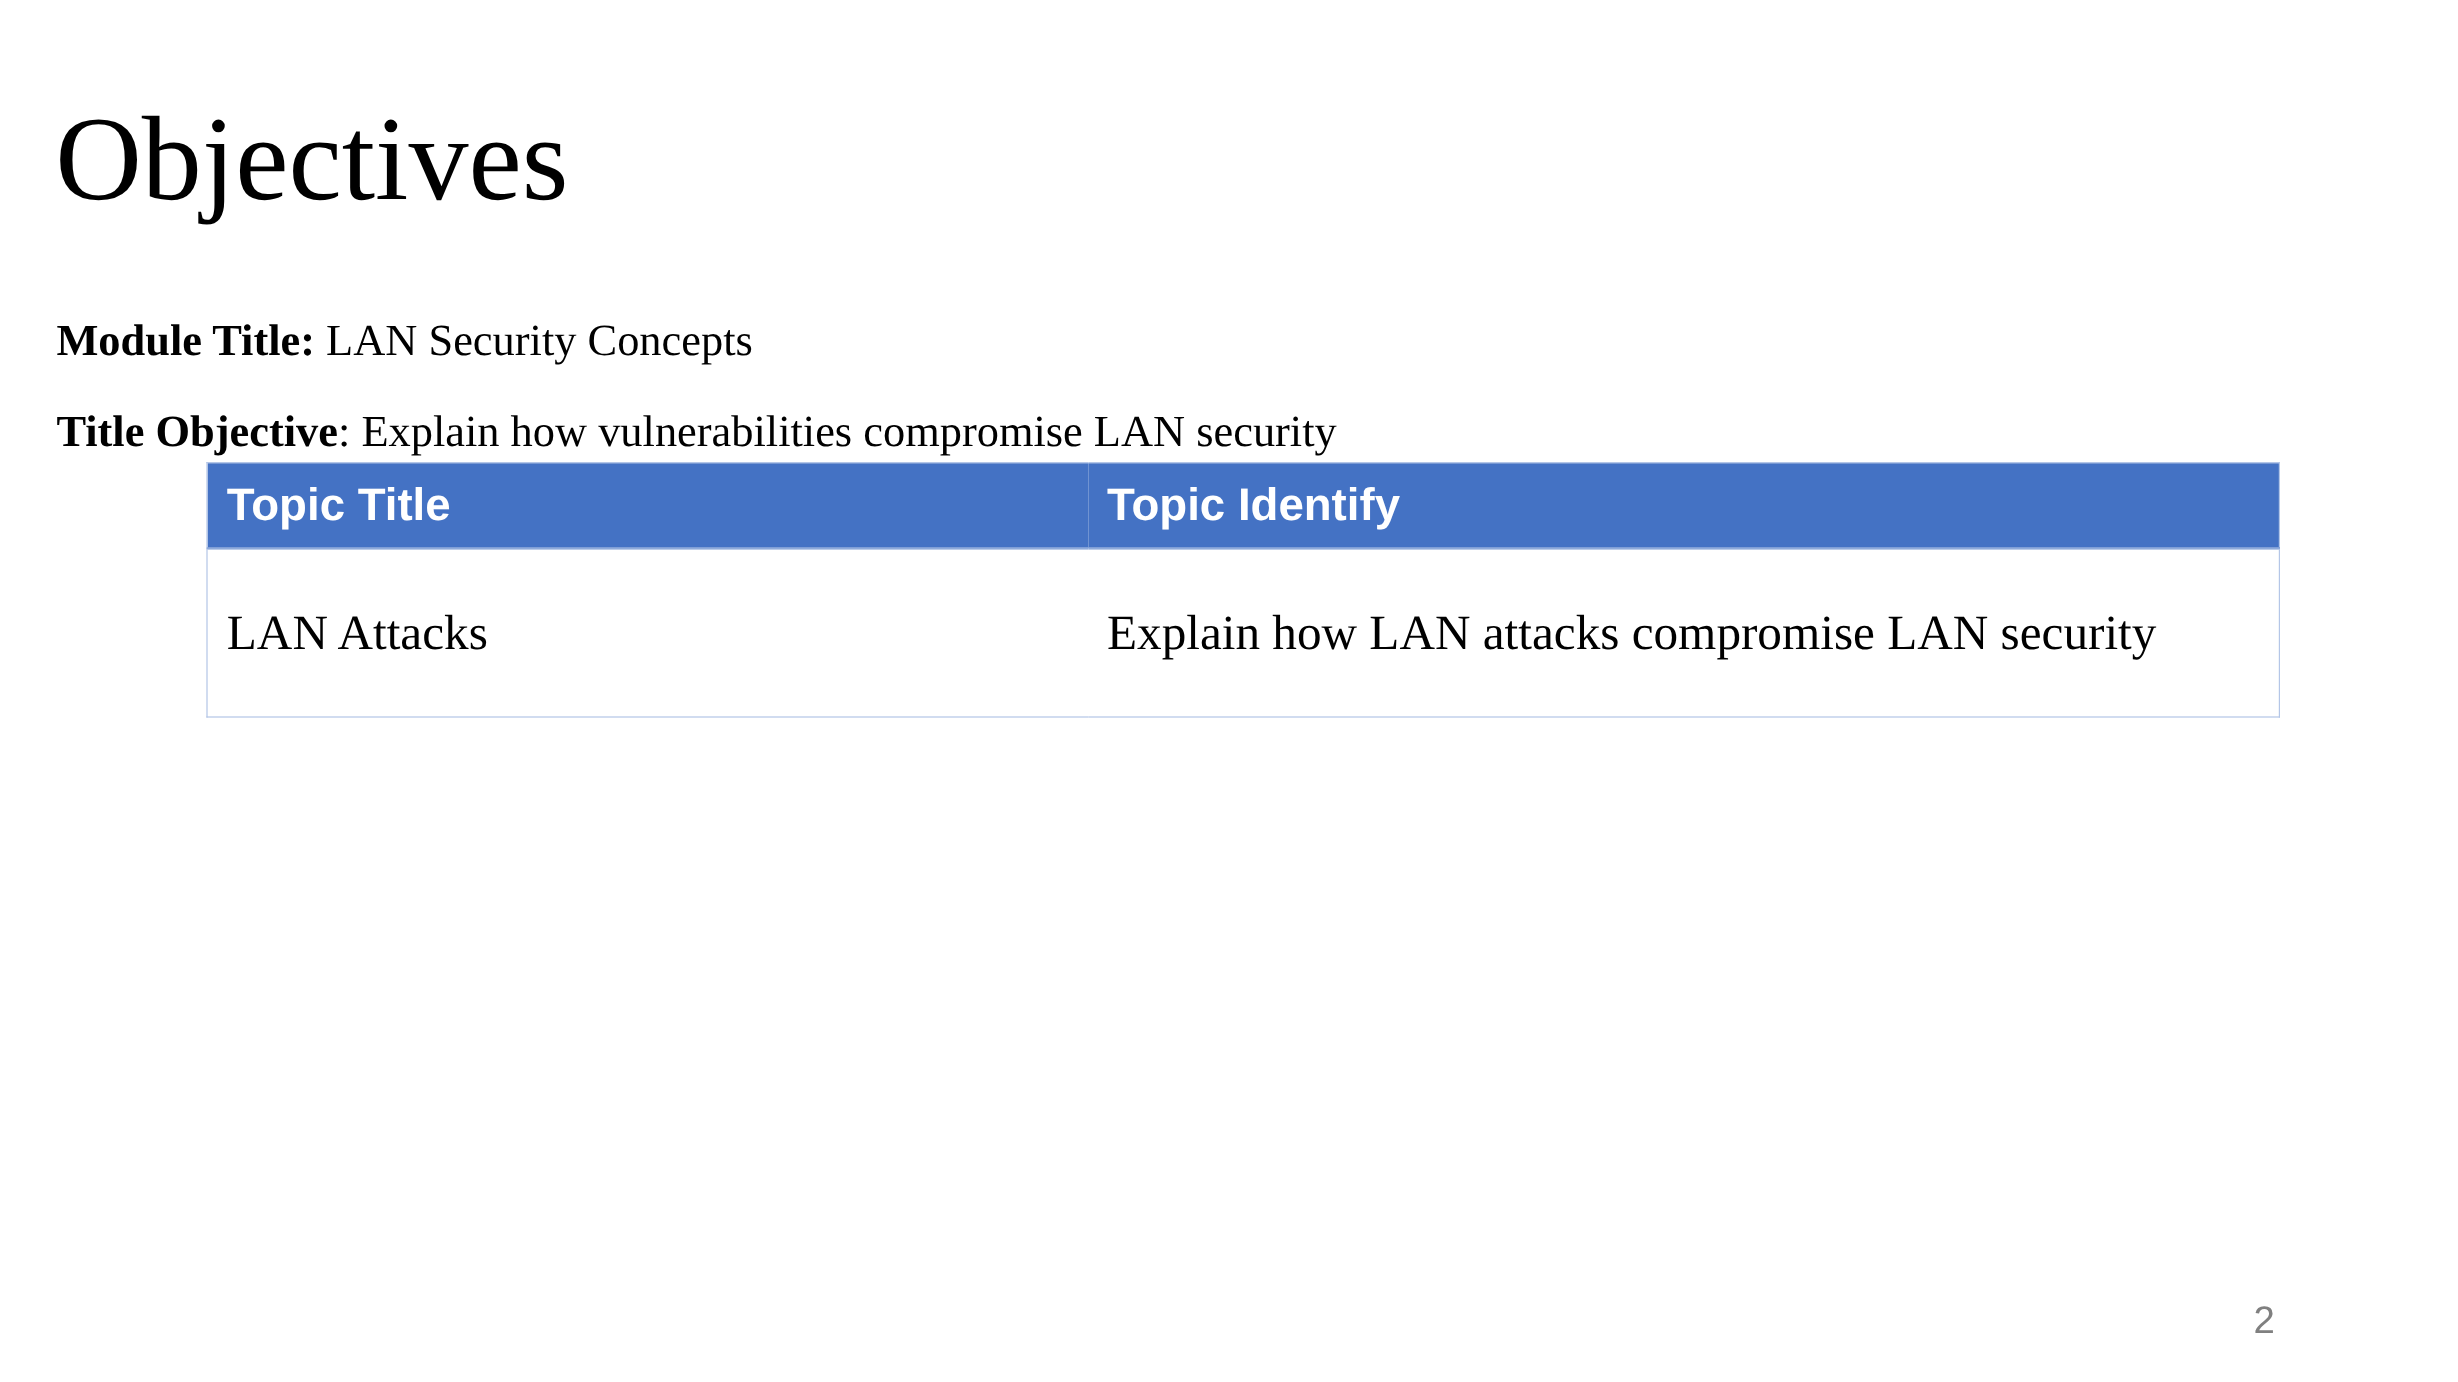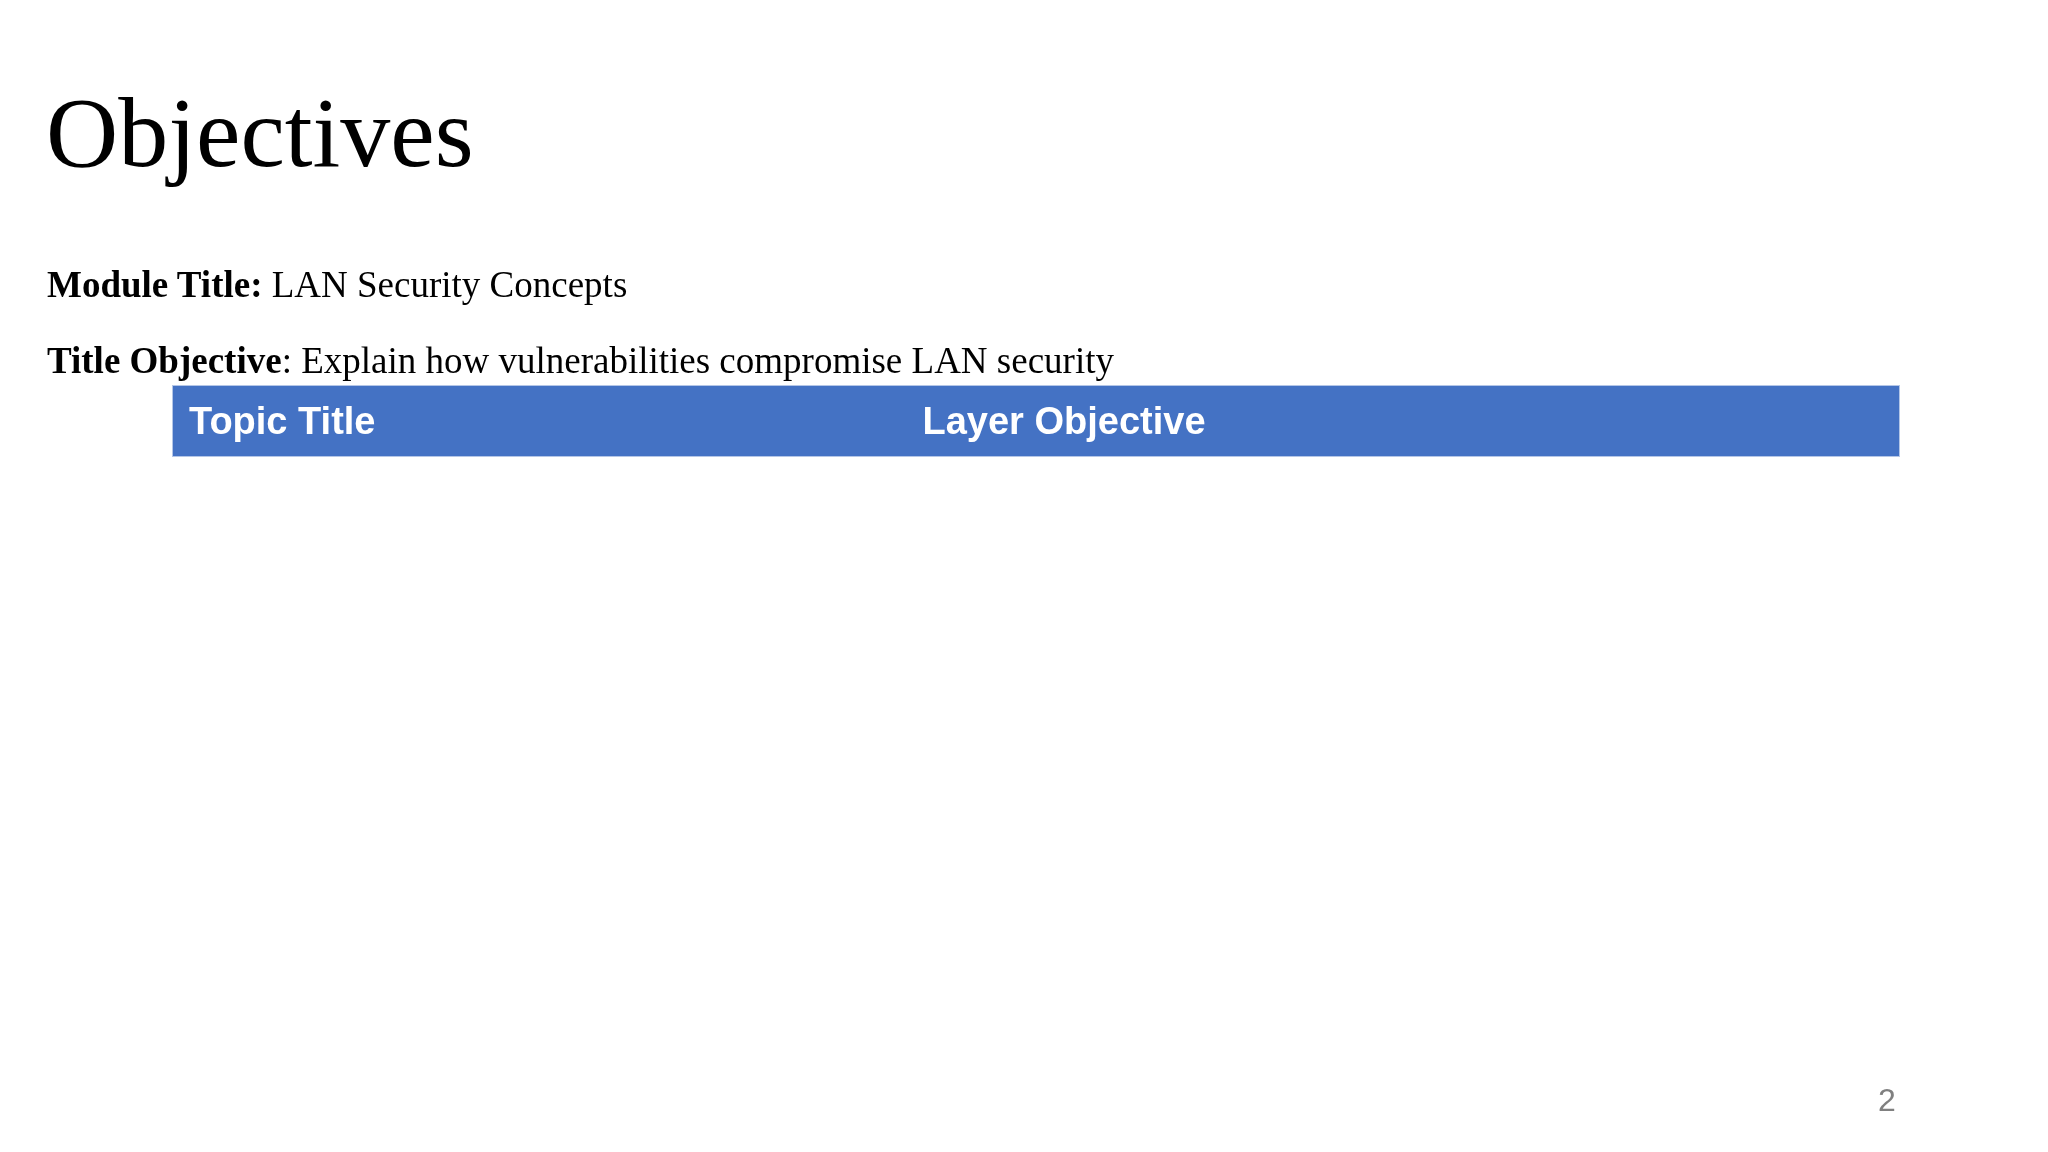--- a/index.html
+++ b/index.html
@@ -104,22 +104,26 @@
   </p>
 
   <table class="topic-table">
     <colgroup>
         <col class="c1">
         <col class="c2">
       </colgroup>
     <thead>
       <tr>
         <th>Topic Title</th>
-        <th>Layer Objective</th>
+        <th>Topic Identify</th>
       </tr>
     </thead>
     <tbody>
+      <tr class="r3">
+        <td>LAN Attacks</td>
+        <td>Explain how LAN attacks compromise LAN security</td>
+      </tr>
     </tbody>
   </table>
 
   <div class="page-number">2</div>
 
 </div>
 
 </body></html>

